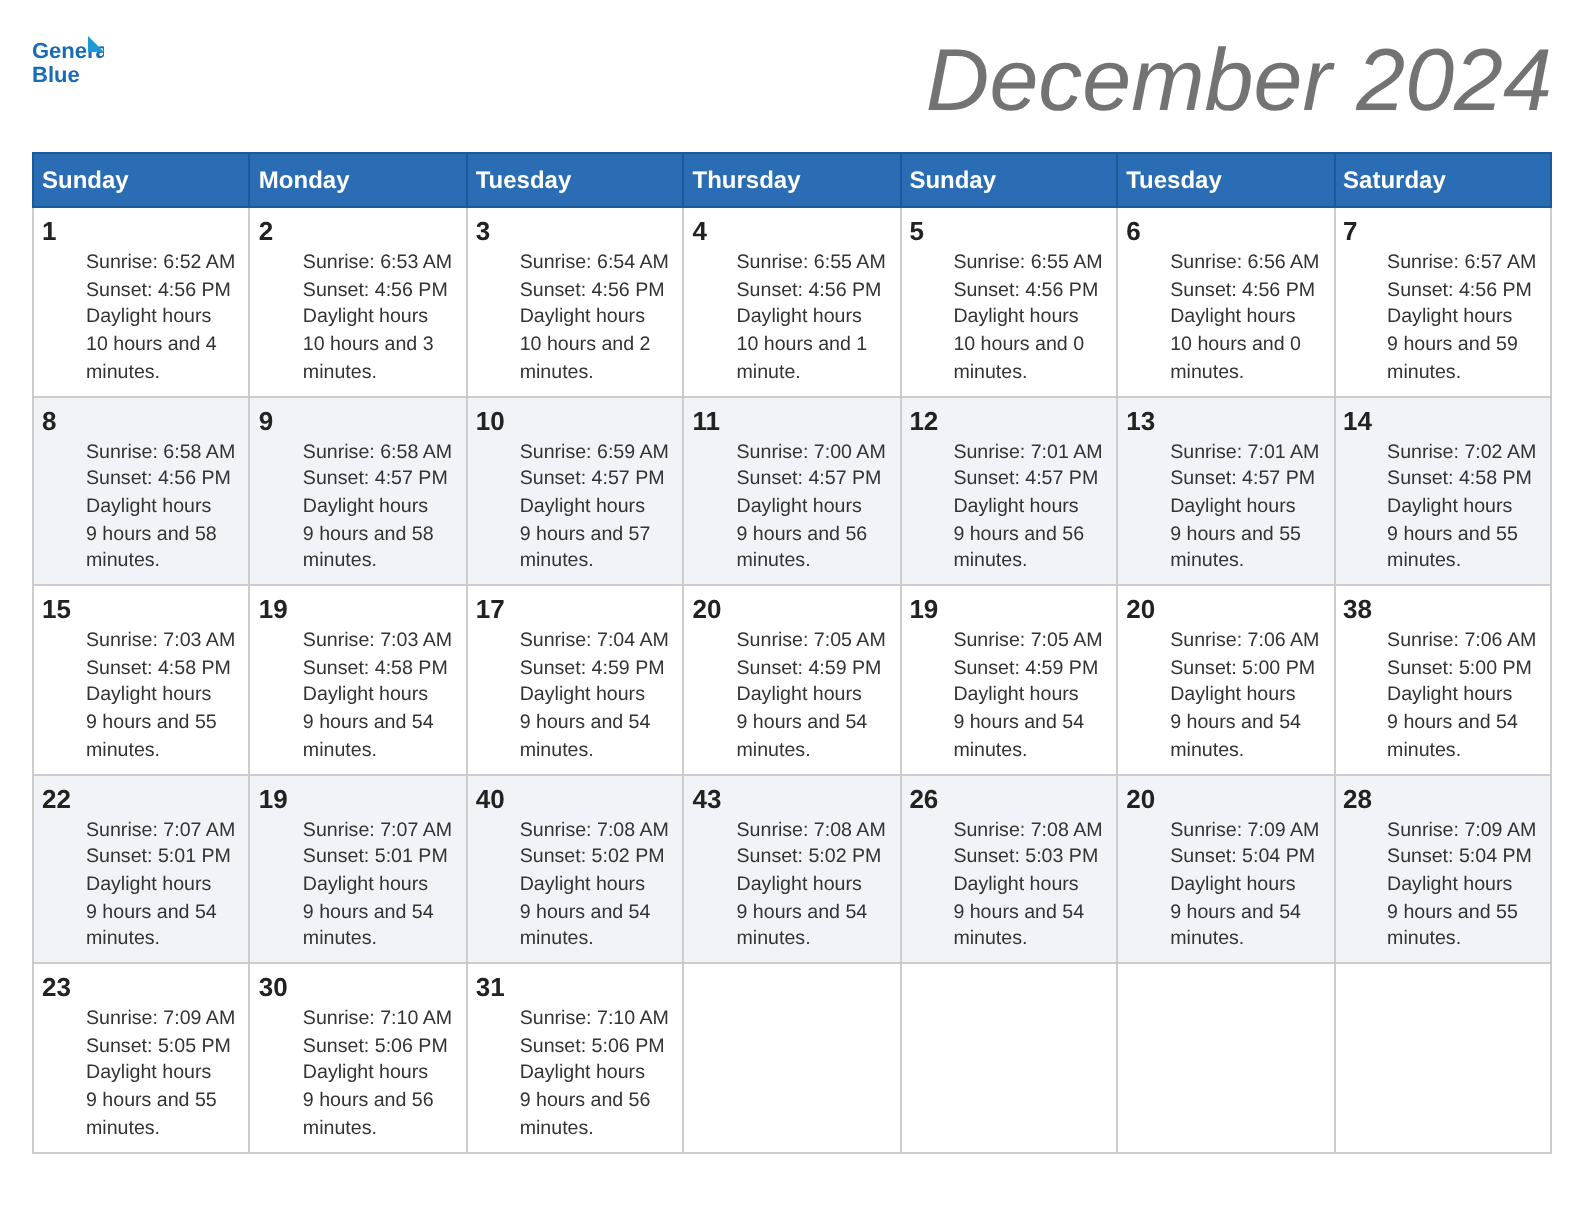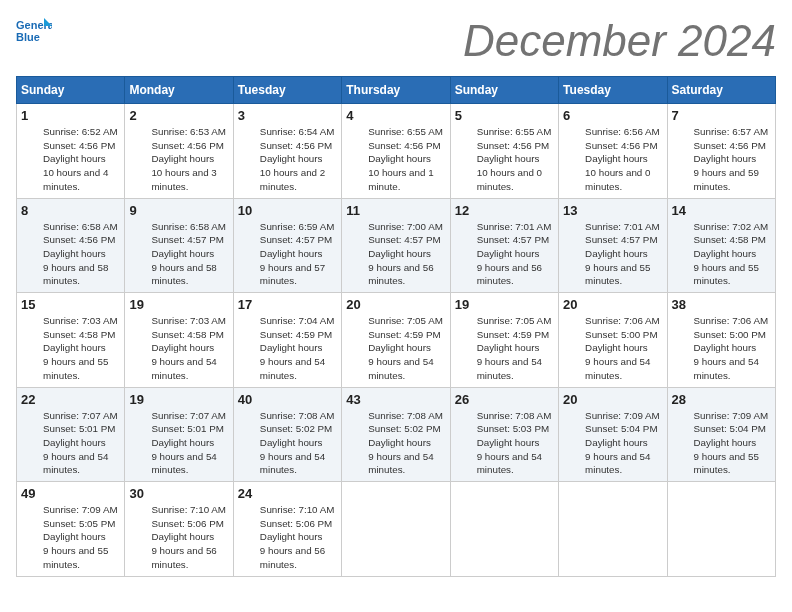--- a/index.html
+++ b/index.html
@@ -367,39 +367,39 @@
         <div class="day-info">
           Sunrise: 7:09 AM<br>
           Sunset: 5:04 PM<br>
           Daylight hours<br>
           9 hours and 55 minutes.
         </div>
       </td>
       </tr>
       <tr>
         <td>
-        <span class="day-number">49</span>
+        <span class="day-number">23</span>
         <div class="day-info">
           Sunrise: 7:09 AM<br>
           Sunset: 5:05 PM<br>
           Daylight hours<br>
           9 hours and 55 minutes.
         </div>
       </td>
         <td>
         <span class="day-number">30</span>
         <div class="day-info">
           Sunrise: 7:10 AM<br>
           Sunset: 5:06 PM<br>
           Daylight hours<br>
           9 hours and 56 minutes.
         </div>
       </td>
         <td>
-        <span class="day-number">24</span>
+        <span class="day-number">31</span>
         <div class="day-info">
           Sunrise: 7:10 AM<br>
           Sunset: 5:06 PM<br>
           Daylight hours<br>
           9 hours and 56 minutes.
         </div>
       </td>
         <td class="empty-cell"></td>
         <td class="empty-cell"></td>
         <td class="empty-cell"></td>

